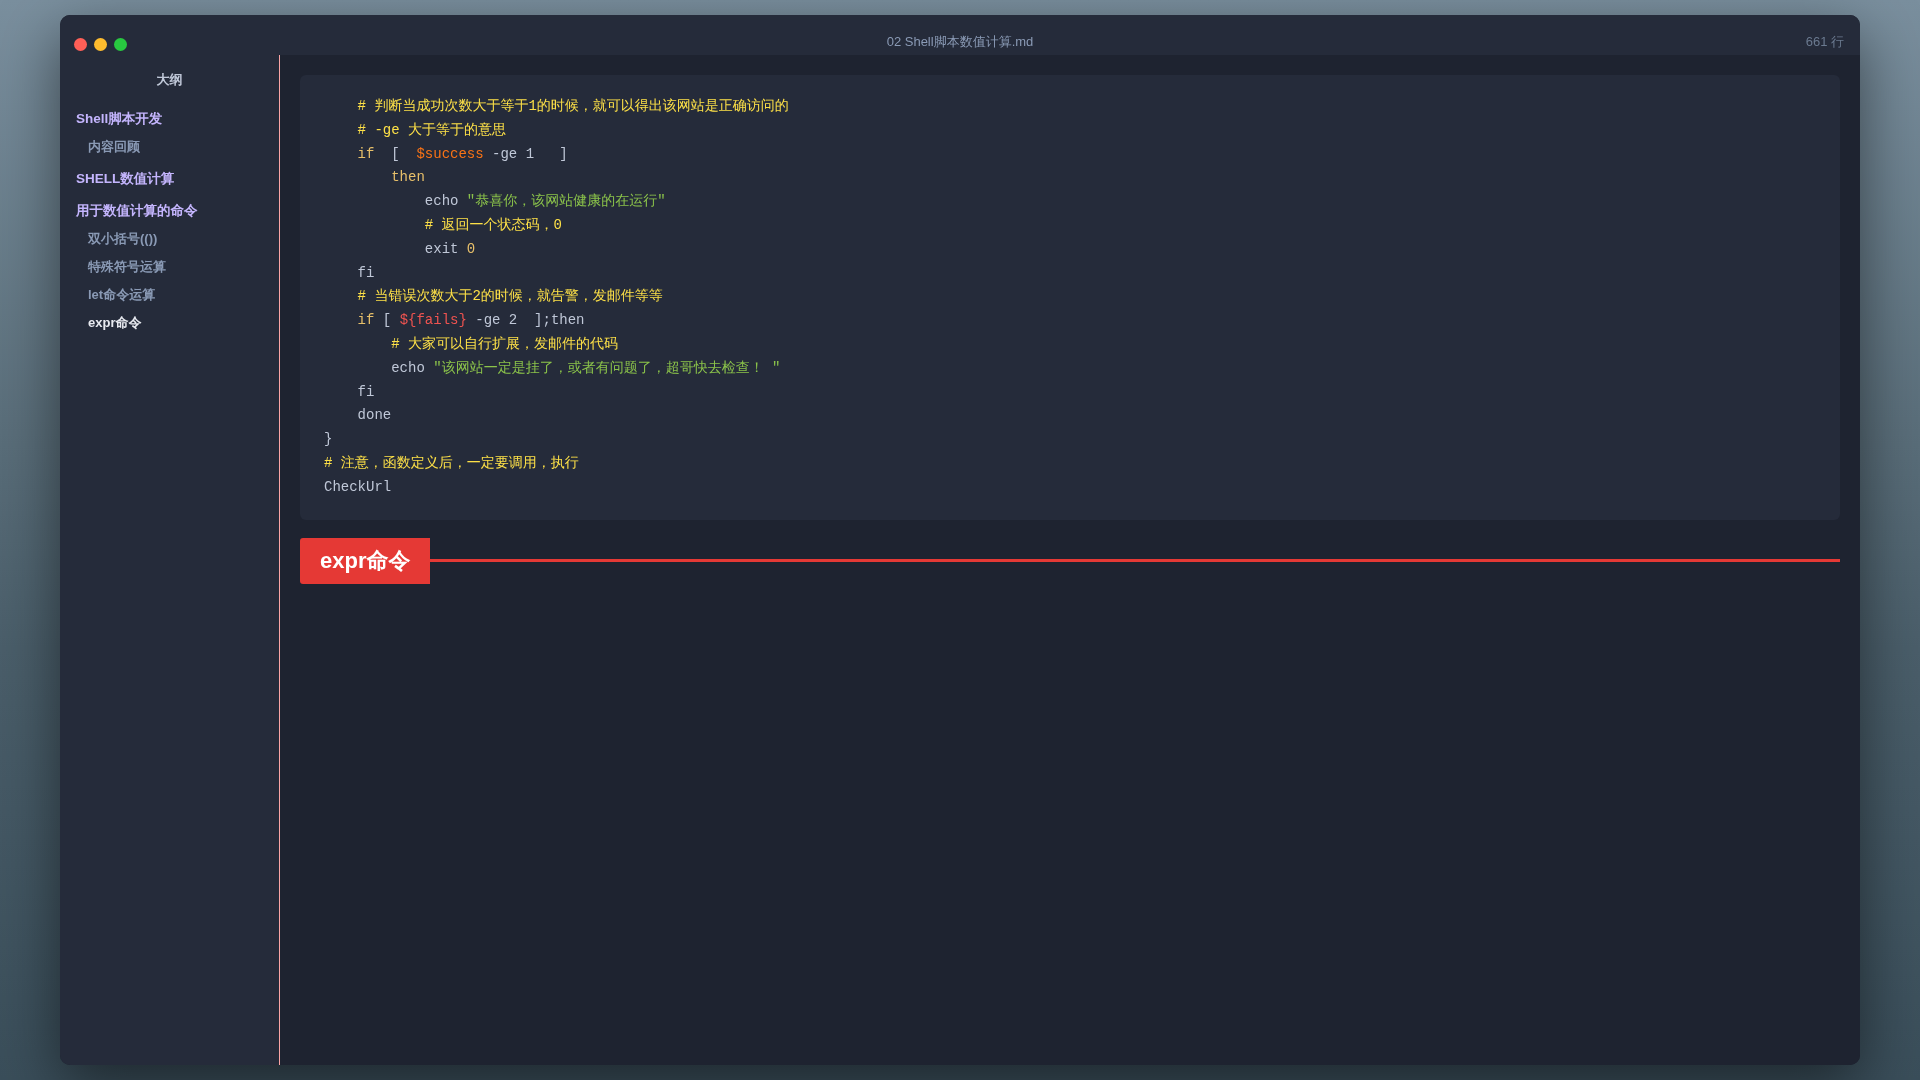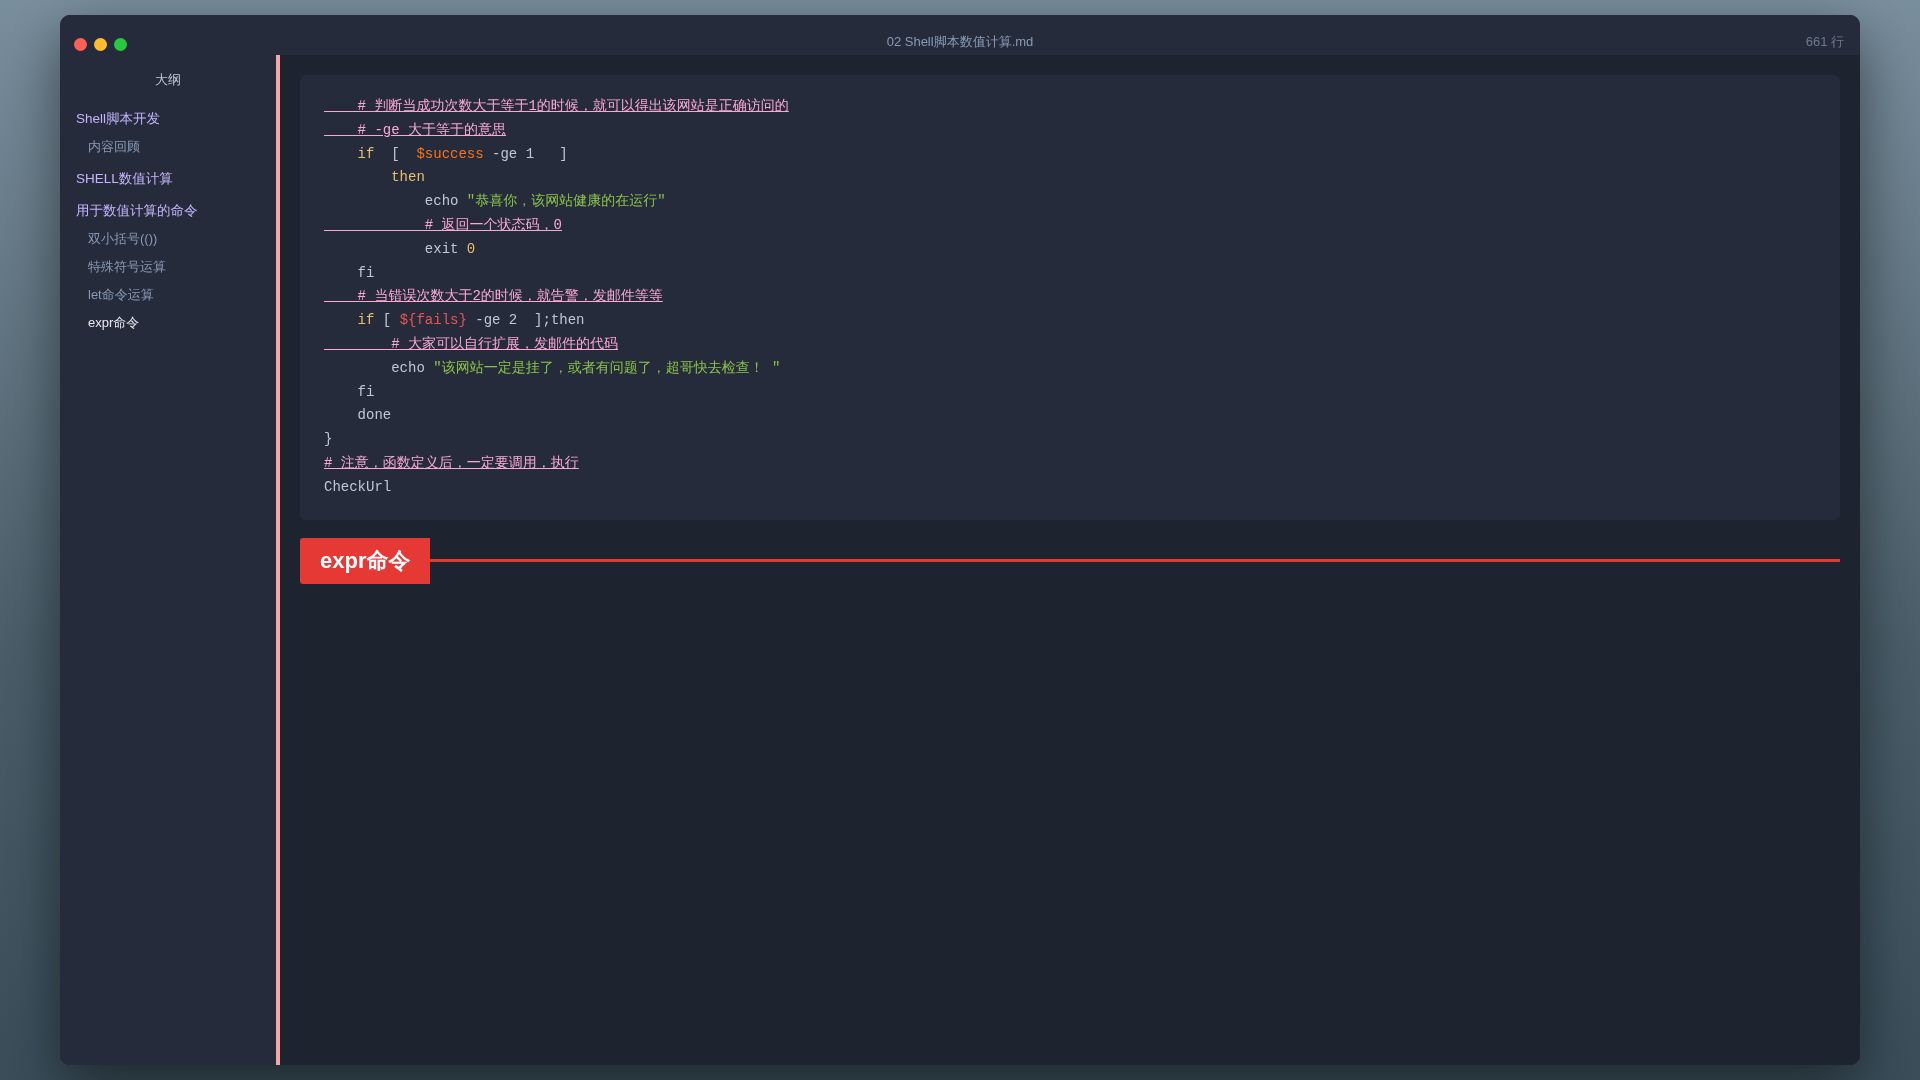--- a/index.html
+++ b/index.html
@@ -84,21 +84,22 @@
       flex: 1;
       overflow: hidden;
     }
 
     
     .sidebar {
       width: 220px;
       background: #252b3a;
       padding: 16px 0;
       flex-shrink: 0;
-      border-right: 4px solid #fca5a5;
+      border-right: 1px solid #fca5a5;
+      font-weight: bold;
     }
 
     .sidebar-title {
       color: #c0c8d8;
       font-size: 13px;
       padding: 0 16px 12px;
       text-align: center;
     }
 
     .sidebar-item {
@@ -149,21 +150,21 @@
       overflow: hidden;
       flex-shrink: 0;
     }
 
     .code-line {
       display: block;
       white-space: pre;
     }
 
     
-    .c-comment { color: #f9a8d4; text-decoration: underline; }
+    .c-comment { color: #fde047; }
     .c-keyword { color: #e8c06a; }
     .c-string { color: #8bc34a; }
     .c-var { color: #f97316; }
     .c-varred { color: #ef5350; }
     .c-number { color: #e8c06a; }
     .c-plain { color: #c0c8d8; }
 
     
     .section-header {
       display: inline-flex;

